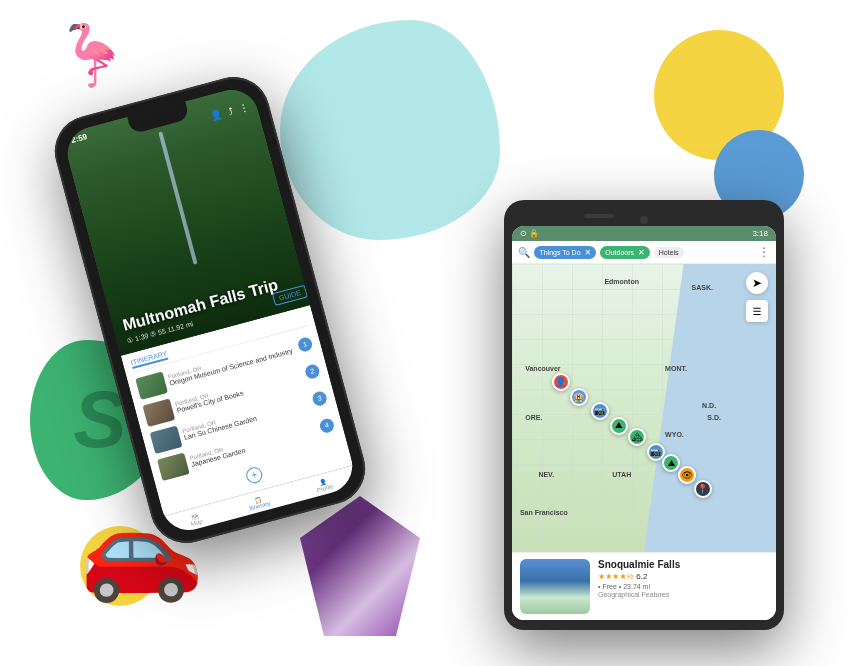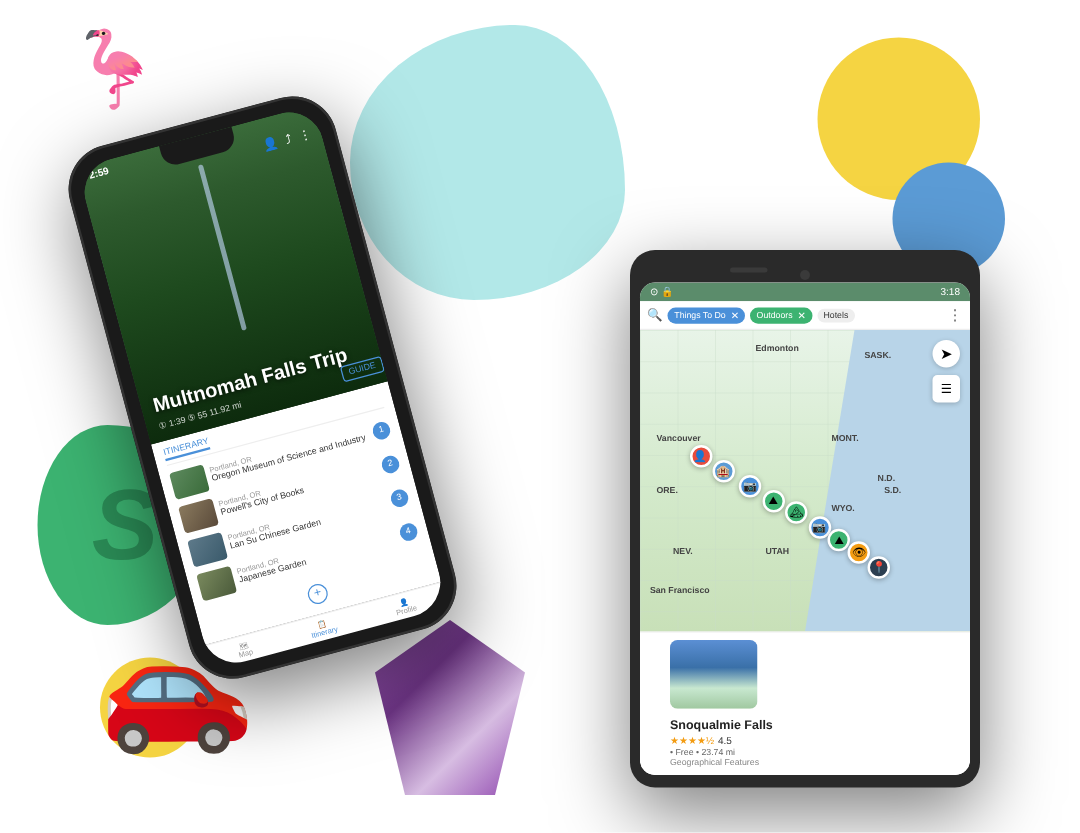--- a/index.html
+++ b/index.html
@@ -388,25 +388,24 @@
     .map-label {
       position: absolute;
       font-size: 7px;
       color: #444;
       font-weight: 600;
     }
 
     
     .android-place-card {
       background: white;
-      padding: 6px 24px;
+      padding: 6px 8px;
       display: flex; gap: 8px;
       border-top: 1px solid #eee;
       flex-shrink: 0;
-      flex-direction: column;
     }
     .place-card-img {
       width: 70px; height: 55px;
       border-radius: 6px;
       background: linear-gradient(135deg, #6b9fd4, #4a7fb5);
       overflow: hidden;
       flex-shrink: 0;
     }
     .place-card-img-inner {
       width: 100%; height: 100%;
@@ -576,21 +575,21 @@
       </div>
 
       <div class="android-place-card">
         <div class="place-card-img">
           <div class="place-card-img-inner"></div>
         </div>
         <div class="place-card-info">
           <div class="place-card-name">Snoqualmie Falls</div>
           <div class="place-card-rating">
             <span class="place-card-stars">★★★★½</span>
-            <span class="place-card-rating-num">4.5</span>
+            <span class="place-card-rating-num">6.2</span>
           </div>
           <div class="place-card-details">
             • <span>Free</span>
             • <span>23.74 mi</span>
           </div>
           <div class="place-card-type">Geographical Features</div>
         </div>
       </div>
 
     </div>

